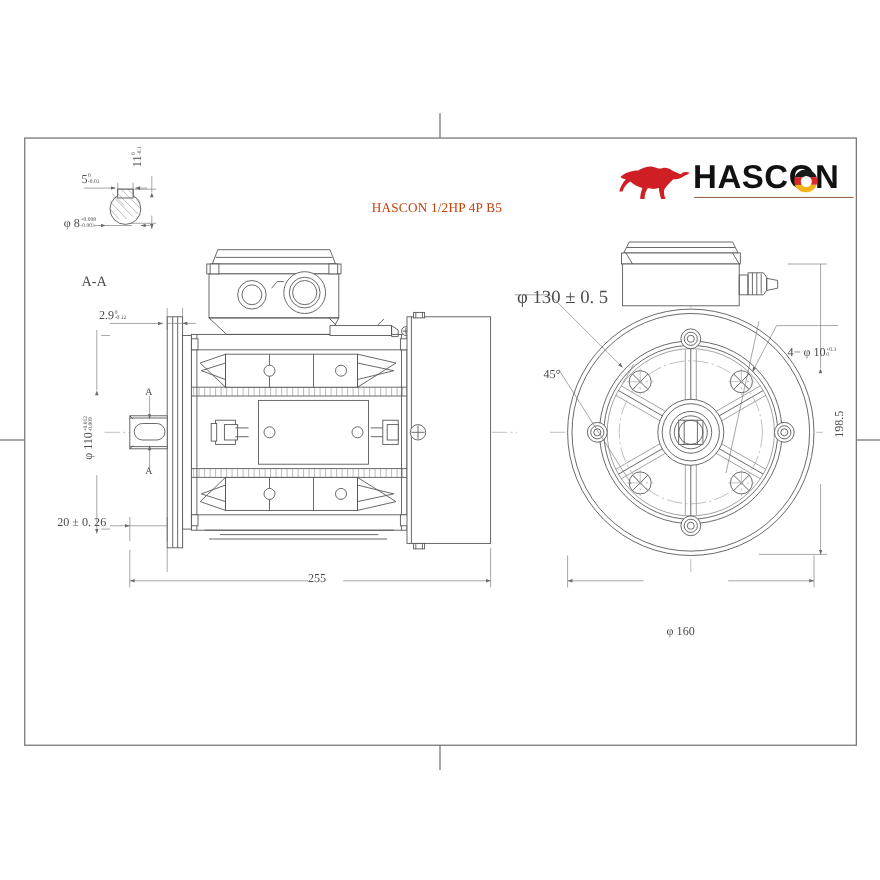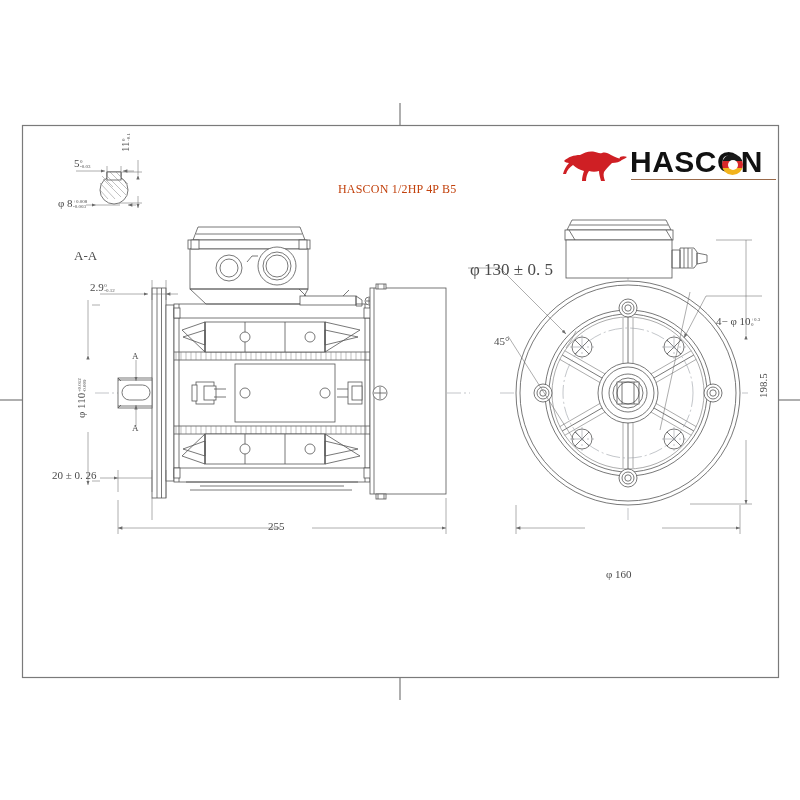--- a/index.html
+++ b/index.html
@@ -462,21 +462,21 @@
   <div class="lbl" style="left:76px; top:418px; font-size:11px;
        transform:rotate(-90deg); transform-origin:left top;">
     <span>φ</span>&nbsp;<span>110</span><span class="tol"><span>+0.012</span><span>-0.009</span></span>
   </div>
 
   <div class="lbl" style="left:132px; top:352px; font-size:9px;">A</div>
   <div class="lbl" style="left:132px; top:424px; font-size:9px;">A</div>
 
   <div class="lbl" style="left:52px; top:470px; font-size:11px;">20 ± 0. 26</div>
 
-  <div class="lbl" style="left:268px; top:521px; font-size:11px;">255</div>
+  <div class="lbl" style="left:280px; top:521px; font-size:11px;">255</div>
 
   <div class="lbl" style="left:470px; top:261px; font-size:17px;">φ 130 ± 0. 5</div>
 
   <div class="lbl" style="left:716px; top:272px; font-size:11px;margin-top:44px;">
     <span>4− φ 10</span><span class="tol"><span>+0.3</span><span>0</span></span>
   </div>
 
   <div class="lbl" style="left:494px; top:336px; font-size:11px;">45°</div>
 
   <div class="lbl" style="left:758px; top:398px; font-size:11px;

